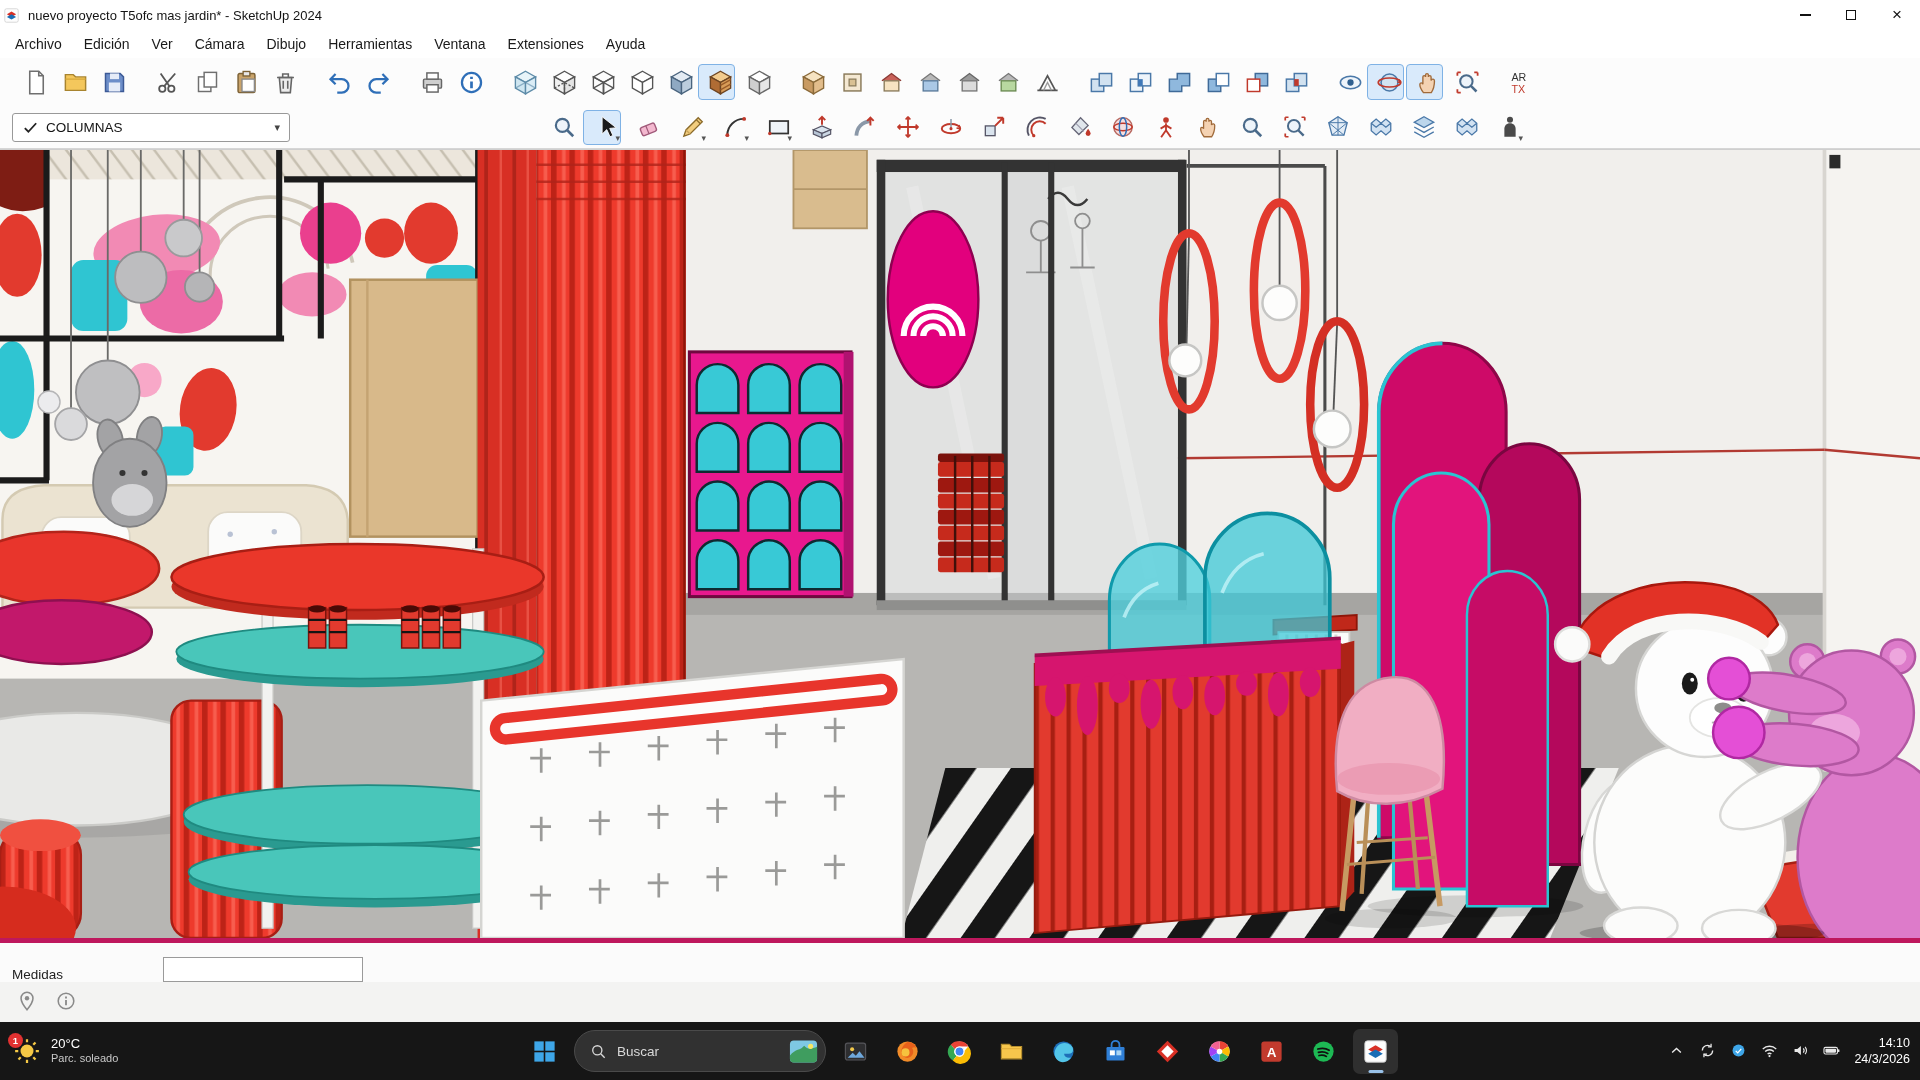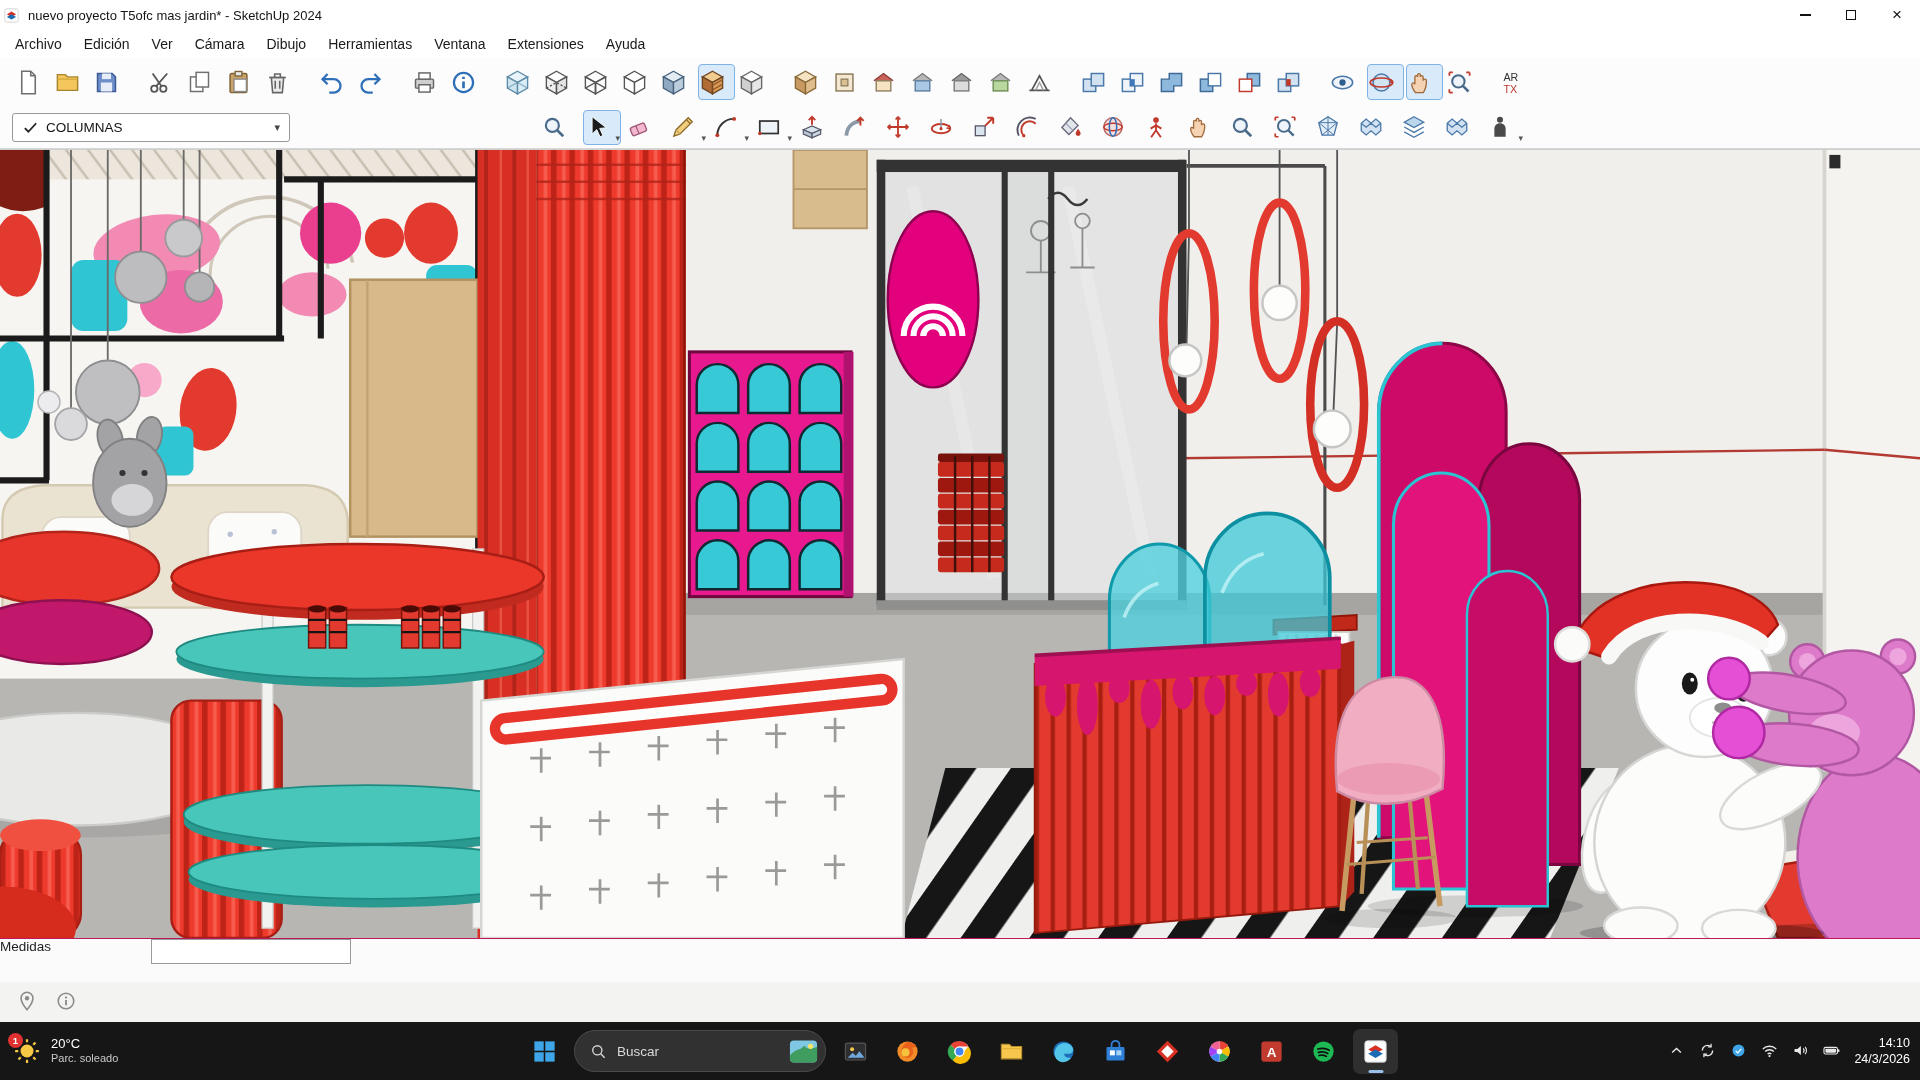--- a/index.html
+++ b/index.html
@@ -13,37 +13,37 @@
 .win-controls{margin-left:auto;display:flex;height:100%}
 .ctl{width:46px;height:100%;display:flex;align-items:center;justify-content:center;font-size:17px;color:#111}
 .glyph-min{width:11px;height:2px;background:#111}
 .glyph-max{width:10px;height:10px;border:1.5px solid #111}
 
 .menubar{height:28px;background:#fff;display:flex;align-items:center;padding-left:4px;flex:0 0 auto}
 .menu-item{font-size:14px;color:#1a1a1a;padding:4px 11px;border-radius:3px}
 
 .toolbar-row1{height:48px;background:#fcfcfc;display:flex;align-items:center;padding-left:14px;gap:17px;flex:0 0 auto}
 .tgroup{display:flex;align-items:center;gap:2px}
-.tbtn,.tbtn2{width:37px;height:36px;display:flex;align-items:center;justify-content:flex-start;border:1px solid transparent;border-radius:4px;position:relative}
+.tbtn,.tbtn2{width:37px;height:36px;display:flex;align-items:center;justify-content:flex-end;border:1px solid transparent;border-radius:4px;position:relative}
 .tbtn .gi{width:27px;height:27px}
 .tbtn.active,.tbtn2.active{background:#d9eafb;border-color:#7fb2e5}
 .toolbar-row2{height:43px;background:#fcfcfc;border-bottom:1px solid #d6d6d6;display:flex;align-items:center;padding-left:12px;flex:0 0 auto}
 .tags-dropdown{width:278px;height:29px;border:1px solid #999;border-radius:3px;background:#fff;display:flex;align-items:center;gap:7px;padding:0 9px;font-size:13.5px;color:#141414}
 .tags-dropdown .check{width:17px;height:17px}
 .tags-label{flex:1}
 .tags-caret{color:#444;font-size:11px}
 .row2-tools{display:flex;align-items:center;gap:5px;margin-left:250px}
 .tbtn2{width:38px;height:35px}
 .tbtn2 .gi{width:26px;height:26px}
 .caret{position:absolute;right:0;bottom:1px;font-size:9px;color:#555;line-height:1}
 
 .viewport{flex:1;position:relative;background:#b7b6b3;border-top:1px solid #cfcfcf;overflow:hidden}
 .scene{position:absolute;inset:0;width:100%;height:100%;display:block}
 
-.measure-bar{height:44px;background:#fbfbfb;border-top:1px solid #be185d;display:flex;align-items:flex-start;padding-left:0;flex:0 0 auto}
+.measure-bar{height:44px;background:#fbfbfb;border-top:5px solid #be185d;display:flex;align-items:flex-end;padding-left:12px;flex:0 0 auto}
 .measure-label{font-size:13.5px;color:#222}
 .measure-input{margin-left:100px;width:200px;height:25px;border:1px solid #9a9a9a;background:#fff;font-size:13px;padding:0 6px;font-family:inherit}
 .status-bar{height:40px;background:#f3f3f2;display:flex;align-items:center;gap:15px;padding-left:16px;flex:0 0 auto}
 .sbtn{width:24px;height:24px}
 .sbtn .gi{width:22px;height:22px}
 
 .taskbar{height:58px;background:#161616;display:flex;align-items:center;position:relative;flex:0 0 auto;color:#fff}
 .tb-weather{position:absolute;left:12px;display:flex;align-items:center;gap:9px}
 .weather-icon-wrap{position:relative;width:30px;height:30px;display:block}
 .weather-icon-wrap svg{width:30px;height:30px}

